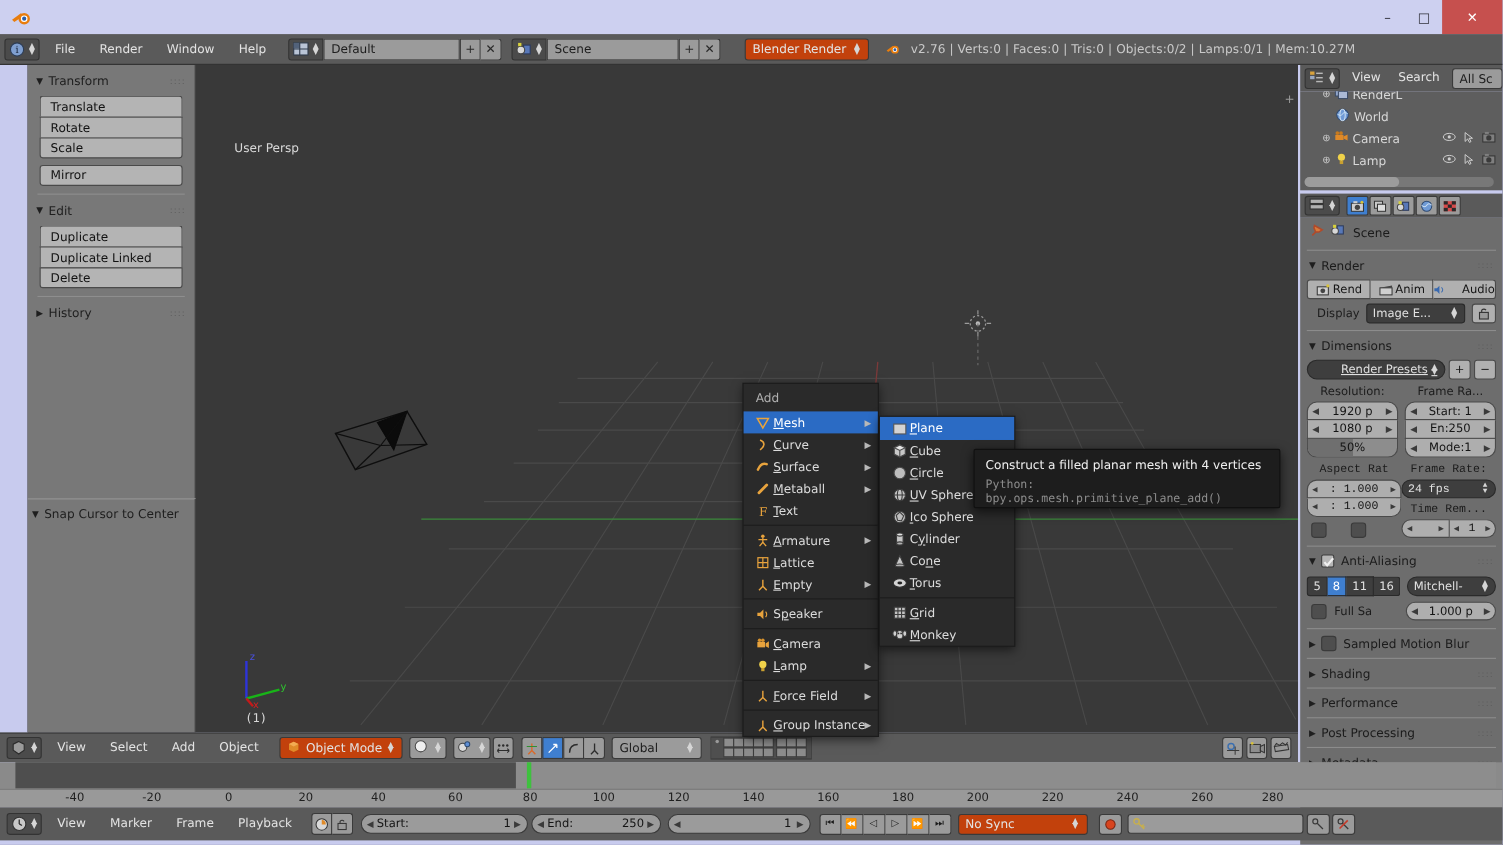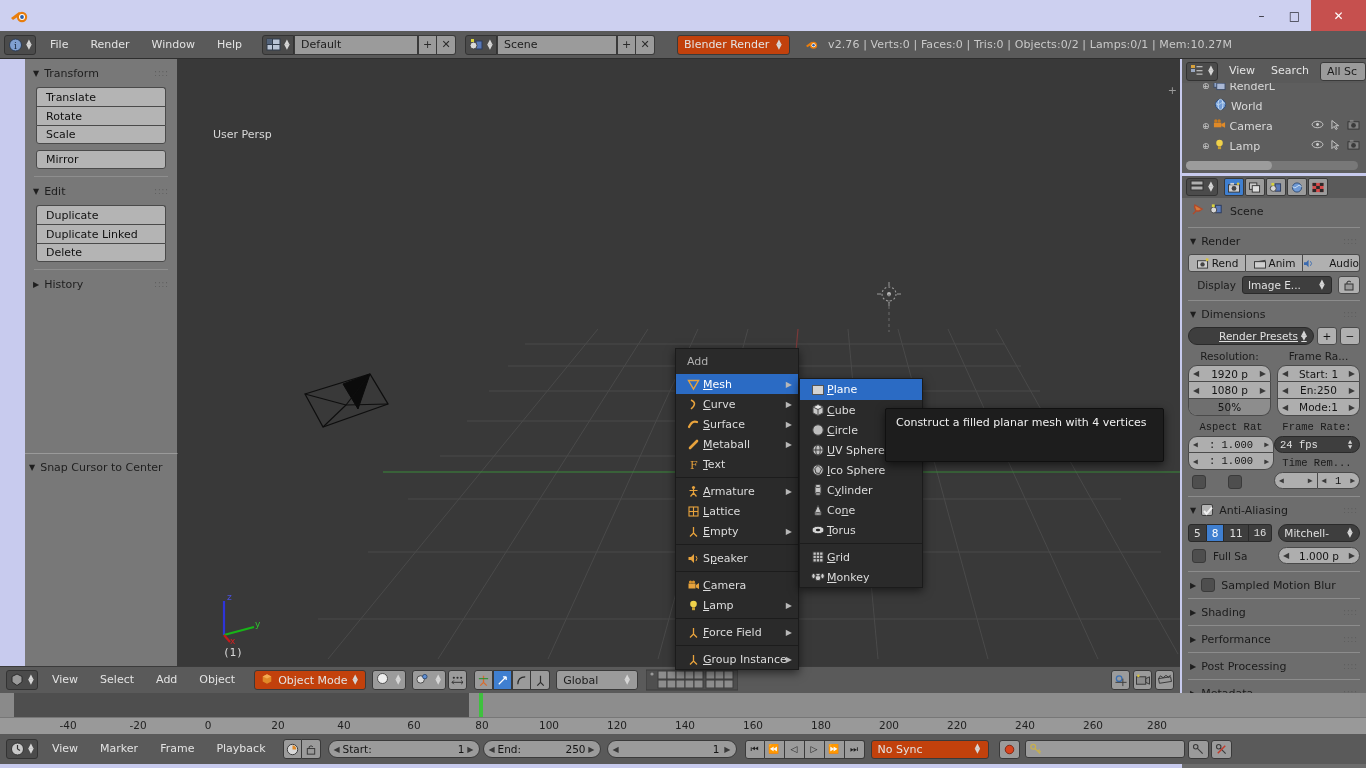--- a/index.html
+++ b/index.html
@@ -630,20 +630,21 @@
             <circle cx="5.8" cy="5.8" r="0.8" fill="#2a2a2a"></circle>
             <circle cx="8.2" cy="5.8" r="0.8" fill="#2a2a2a"></circle>
           </svg>
         </span>
       <span><span class="ul">M</span>onkey</span>
     </div>
   </div>
 
   <div class="tooltip">
     <div class="t1">Construct a filled planar mesh with 4 vertices</div>
+    <div class="t2">Python: bpy.ops.mesh.primitive_plane_add()</div>
   </div>
 
   <div class="vp-header">
     <div class="editor-btn">
       <span class="icon-box"><svg width="14" height="14" viewBox="0 0 14 14">
             <path d="M7 1 L12 3.5 L12 9 L7 12.5 L2 9 L2 3.5 Z" fill="#9a9a9a" stroke="#2c2c2c"></path>
           </svg></span>
       <span class="spin-arrows">
           <span>▲</span>
           <span>▼</span>
@@ -1082,21 +1083,21 @@
           </svg>
       </span>
       <span>Anti-Aliasing</span>
       <span class="grip">::::</span>
     </div>
     <div style="display:flex;margin:4px 6px 0;gap:6px;">
       <div style="flex:1;display:flex;">
         <div class="pdark" style="flex:1;justify-content:center;border-radius:3px 0 0 3px;">5</div>
         <div class="pdark" style="flex:1;justify-content:center;border-radius:0;border-left:none;background:#3f7fd0;color:#fff;">8</div>
         <div class="pdark" style="flex:1;justify-content:center;border-radius:0;border-left:none;">11</div>
-        <div class="pdark" style="flex:1;justify-content:center;border-radius:0 3px 3px 0;border-left:none;font-family:Liberation Mono, monospace;">16</div>
+        <div class="pdark" style="flex:1;justify-content:center;border-radius:0 3px 3px 0;border-left:none;">16</div>
       </div>
       <div class="pdark" style="flex:1;justify-content:space-between;border-radius:9px;">
         <span>Mitchell-</span>
         <span class="spin-arrows">
             <span>▲</span>
             <span>▼</span>
           </span>
       </div>
     </div>
     <div style="display:flex;align-items:center;margin:5px 6px 0;gap:6px;">

